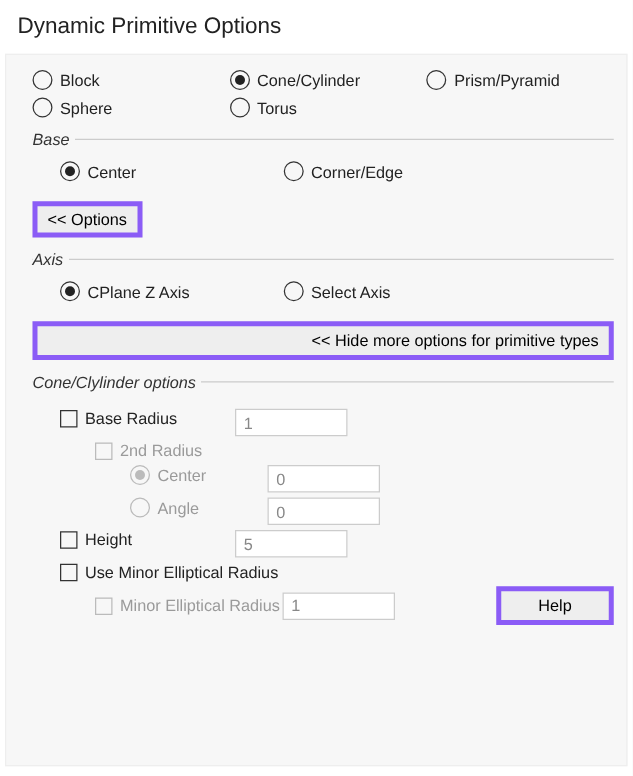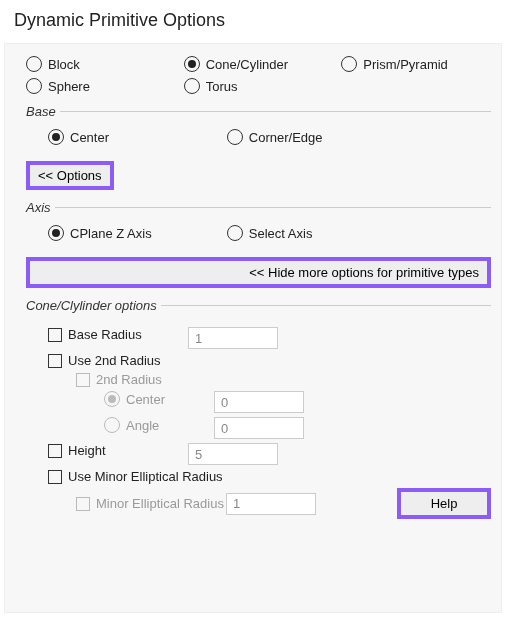--- a/index.html
+++ b/index.html
@@ -197,26 +197,20 @@
     <legend>Cone/Clylinder options</legend>
 
     <div class="field-row indent">
       <label class="check lbl">
         <span class="check-ind"></span>
         <span>Base Radius</span>
       </label>
       <input class="text-input" value="1" style="">
     </div>
 
-    <div class="field-row indent">
-      <label class="check">
-        <span class="check-ind"></span>
-        <span>Use 2nd Radius</span>
-      </label>
-    </div>
 
     <div class="field-row indent2">
       <label class="check">
         <span class="check-ind disabled"></span>
         <span class="disabled-text">2nd Radius</span>
       </label>
     </div>
 
     <div class="field-row indent3">
       <label class="radio lbl" style="min-width:100px">

